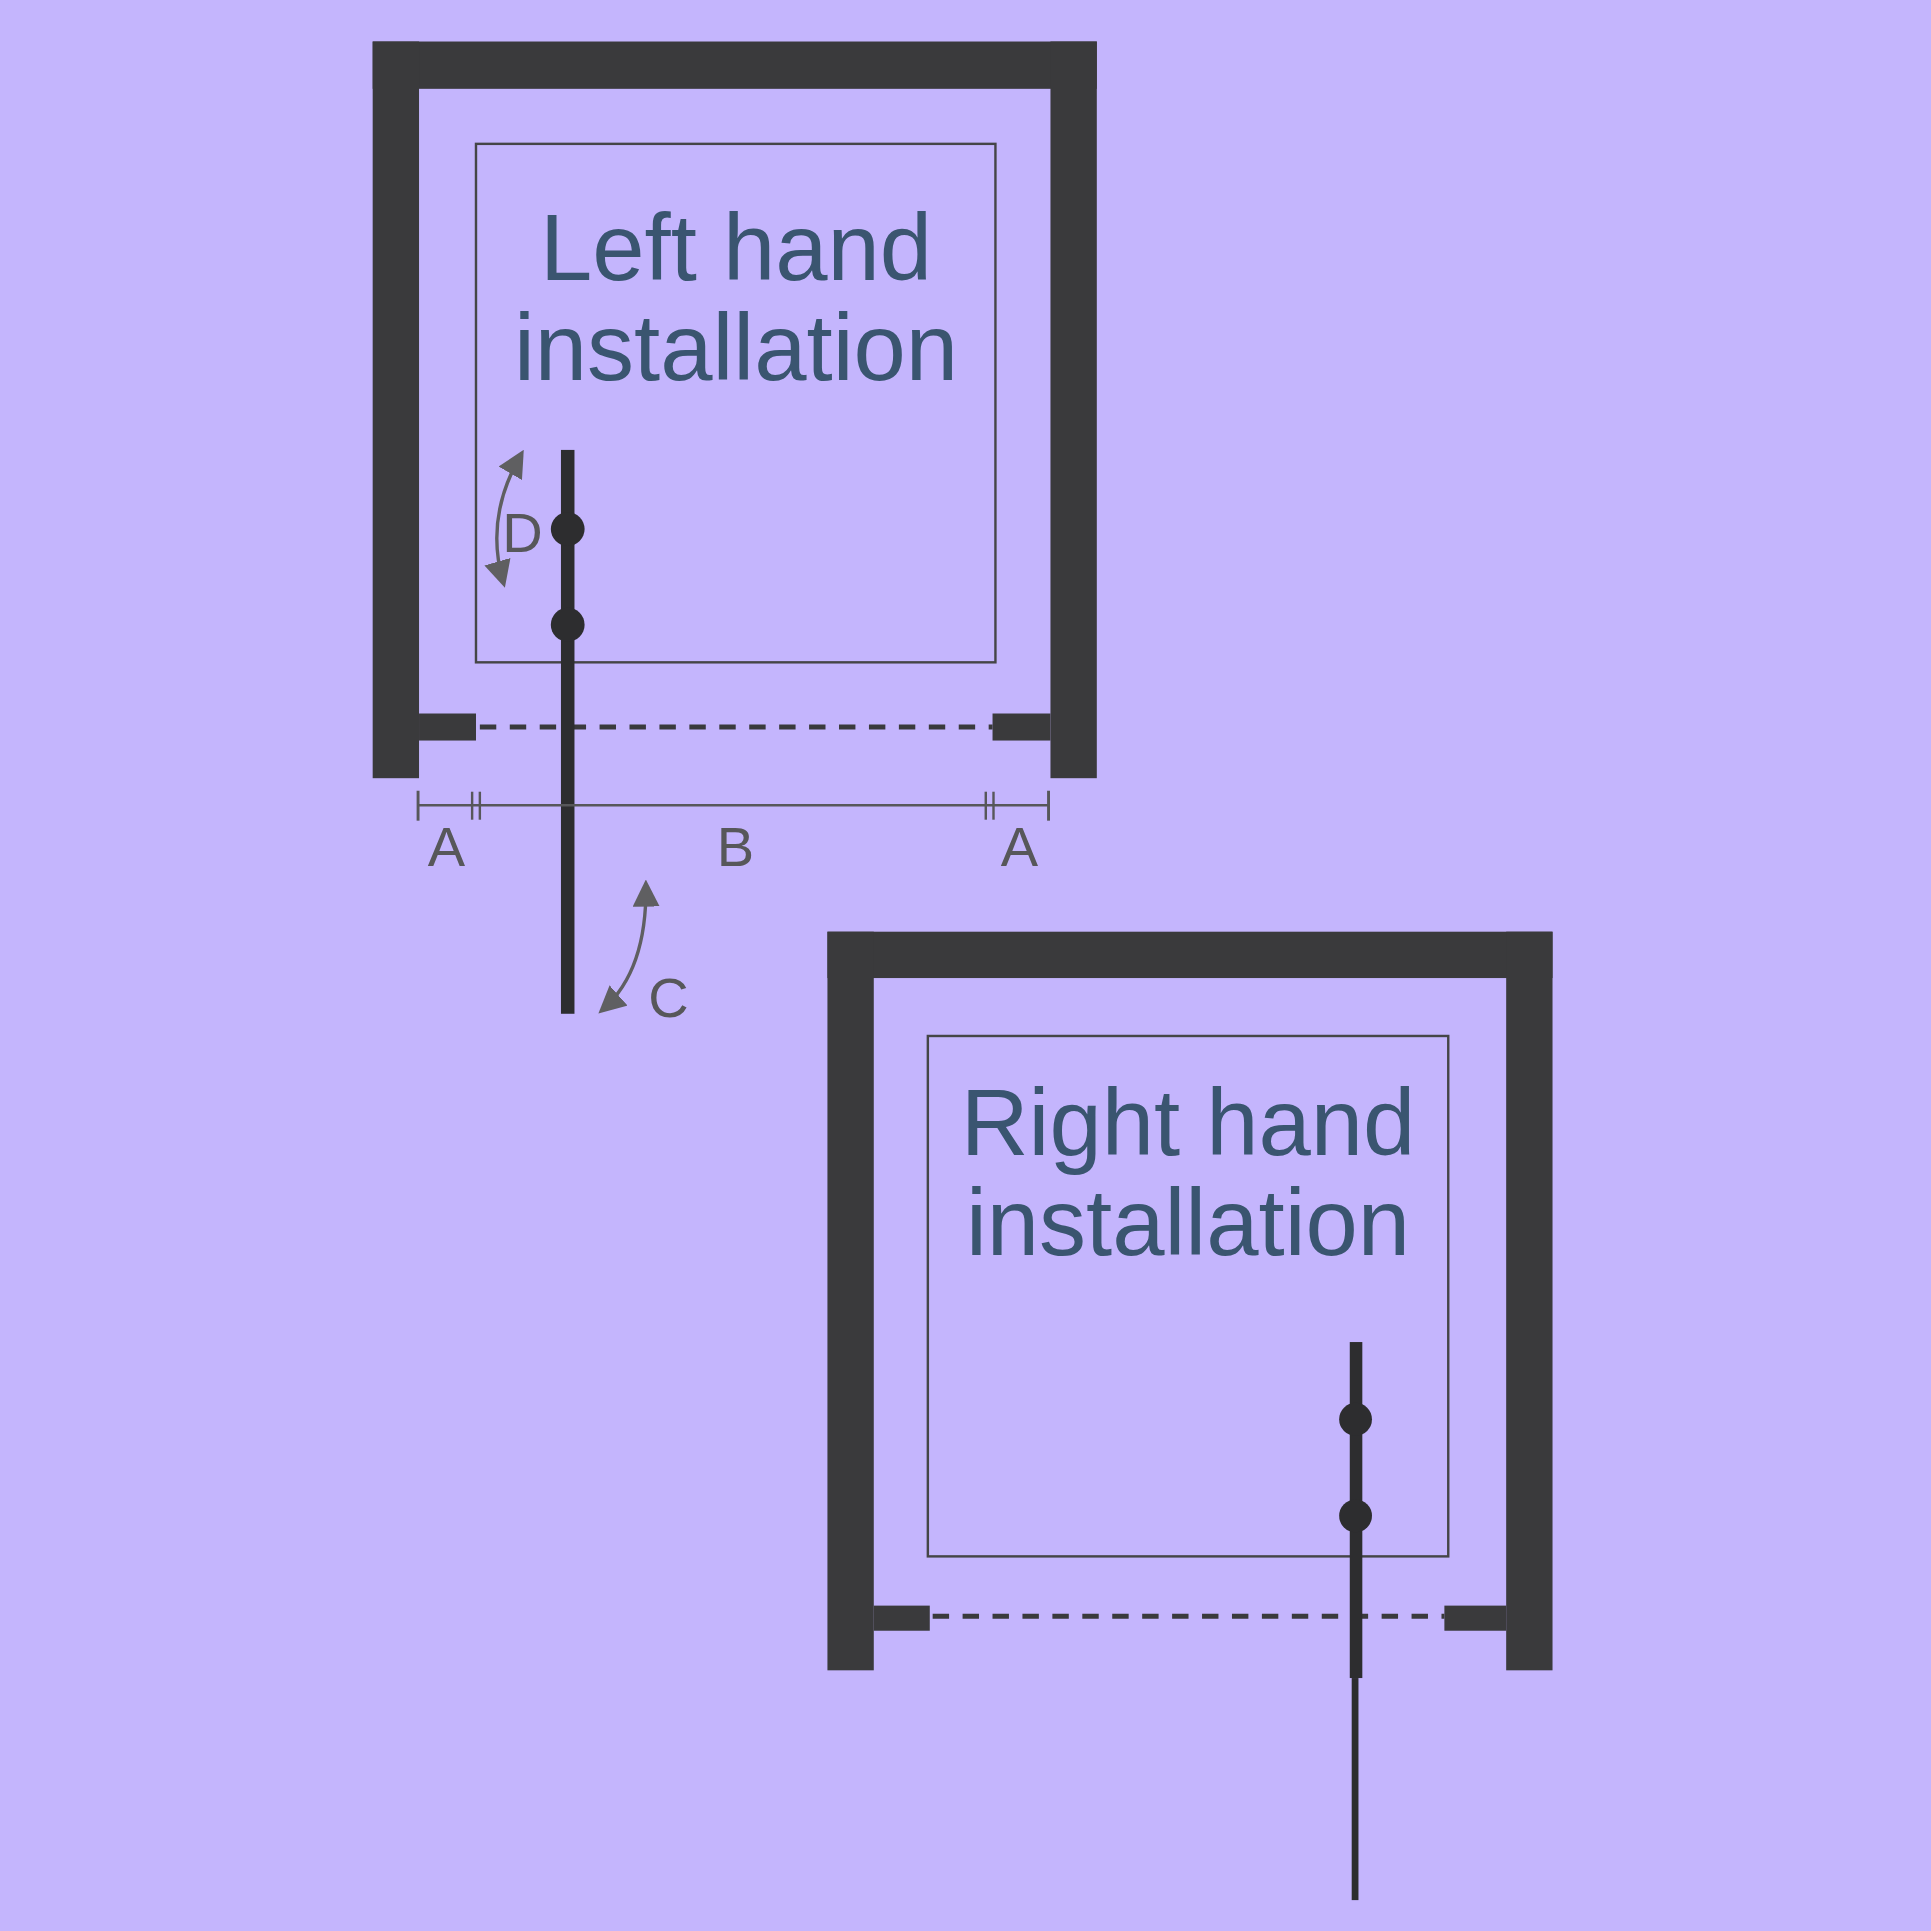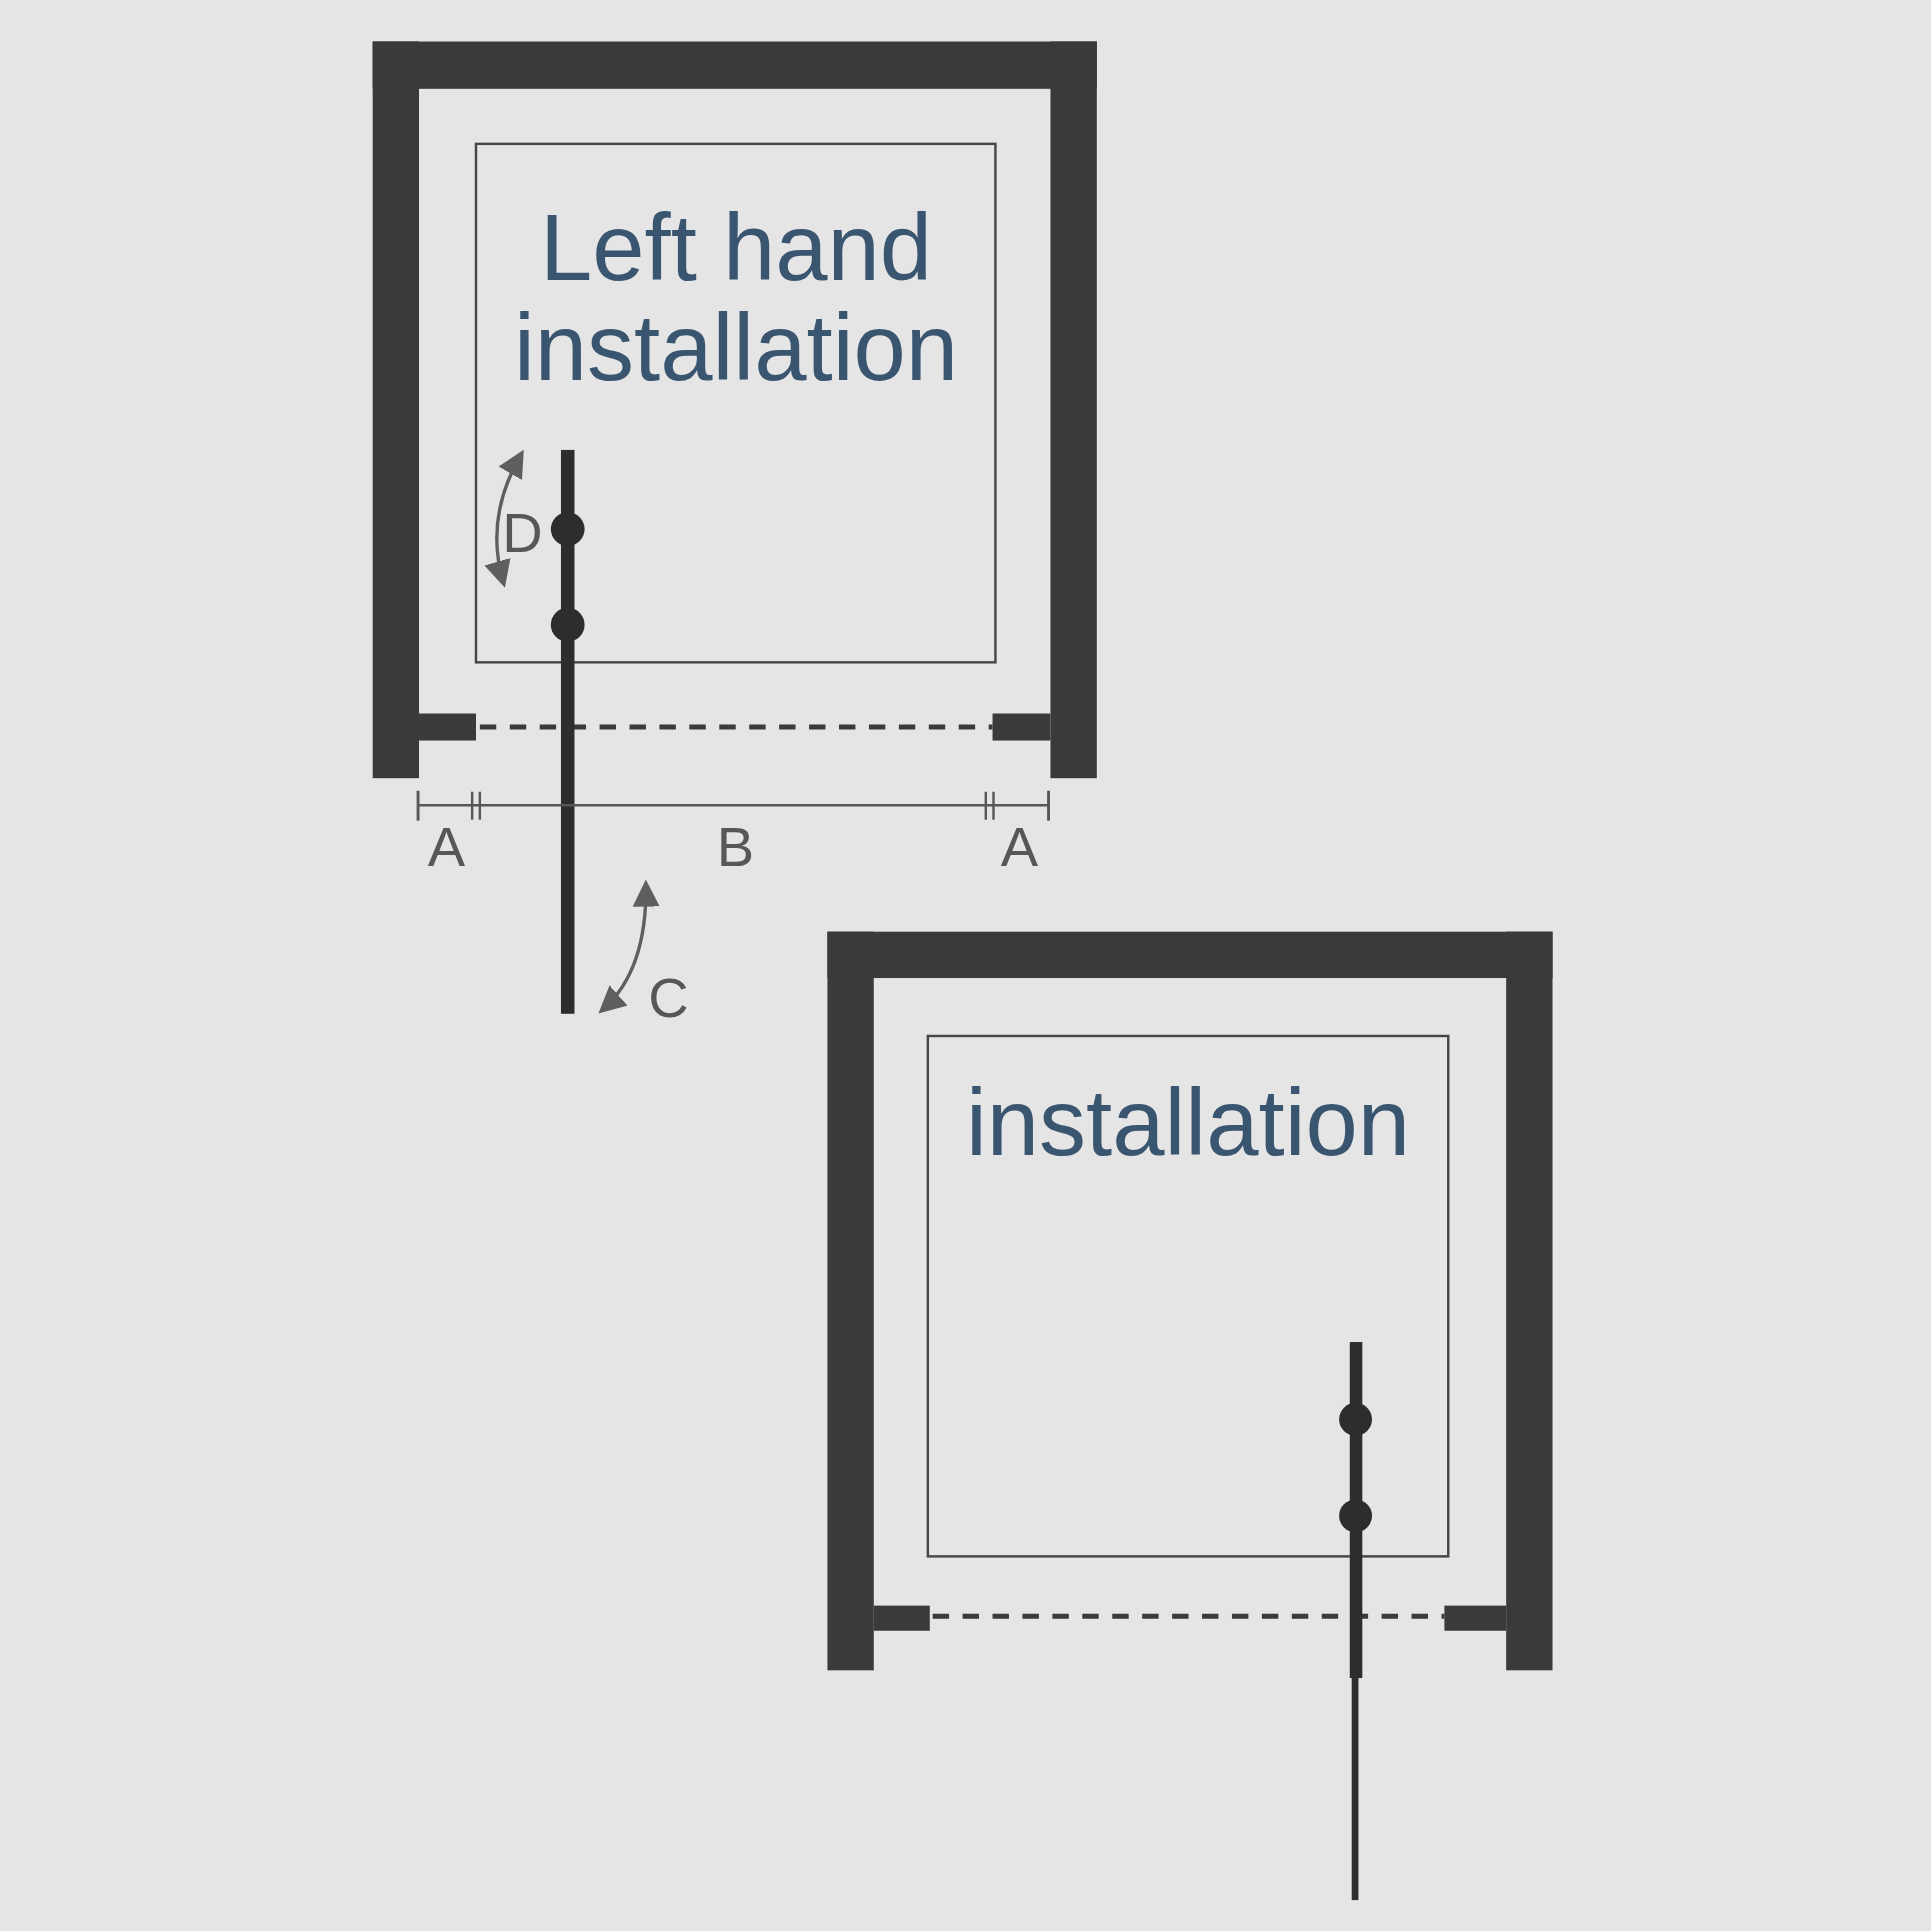--- a/index.html
+++ b/index.html
@@ -1,19 +1,19 @@
 <!DOCTYPE html>
 <html><head>
 <meta charset="utf-8">
 <style>
   html,body{margin:0;padding:0;background:#ffffff;}
   .canvas{
     position:relative;
     width:1931px;height:1931px;
-    background:#e5e5e5;
+    background:#c4b5fd;
     overflow:hidden;
     font-family:"Liberation Sans", sans-serif;
   }
   .diagram-svg{position:absolute;left:0;top:0;}
   .title{
     position:absolute;
     text-align:center;
     color:#3a5570;
     font-size:94px;
     line-height:100px;
@@ -98,20 +98,21 @@
       <circle cx="1404" cy="1570" r="17" fill="#2d2d2f"></circle>
     </g>
   </svg>
 
   <div class="title title-left">
     <div>Left hand</div>
     <div>installation</div>
   </div>
 
   <div class="title title-right">
+    <div>Right hand</div>
     <div>installation</div>
   </div>
 
   <div class="lbl lbl-a-left">A</div>
   <div class="lbl lbl-b">B</div>
   <div class="lbl lbl-a-right">A</div>
   <div class="lbl lbl-c">C</div>
   <div class="lbl lbl-d">D</div>
 
 </div>

